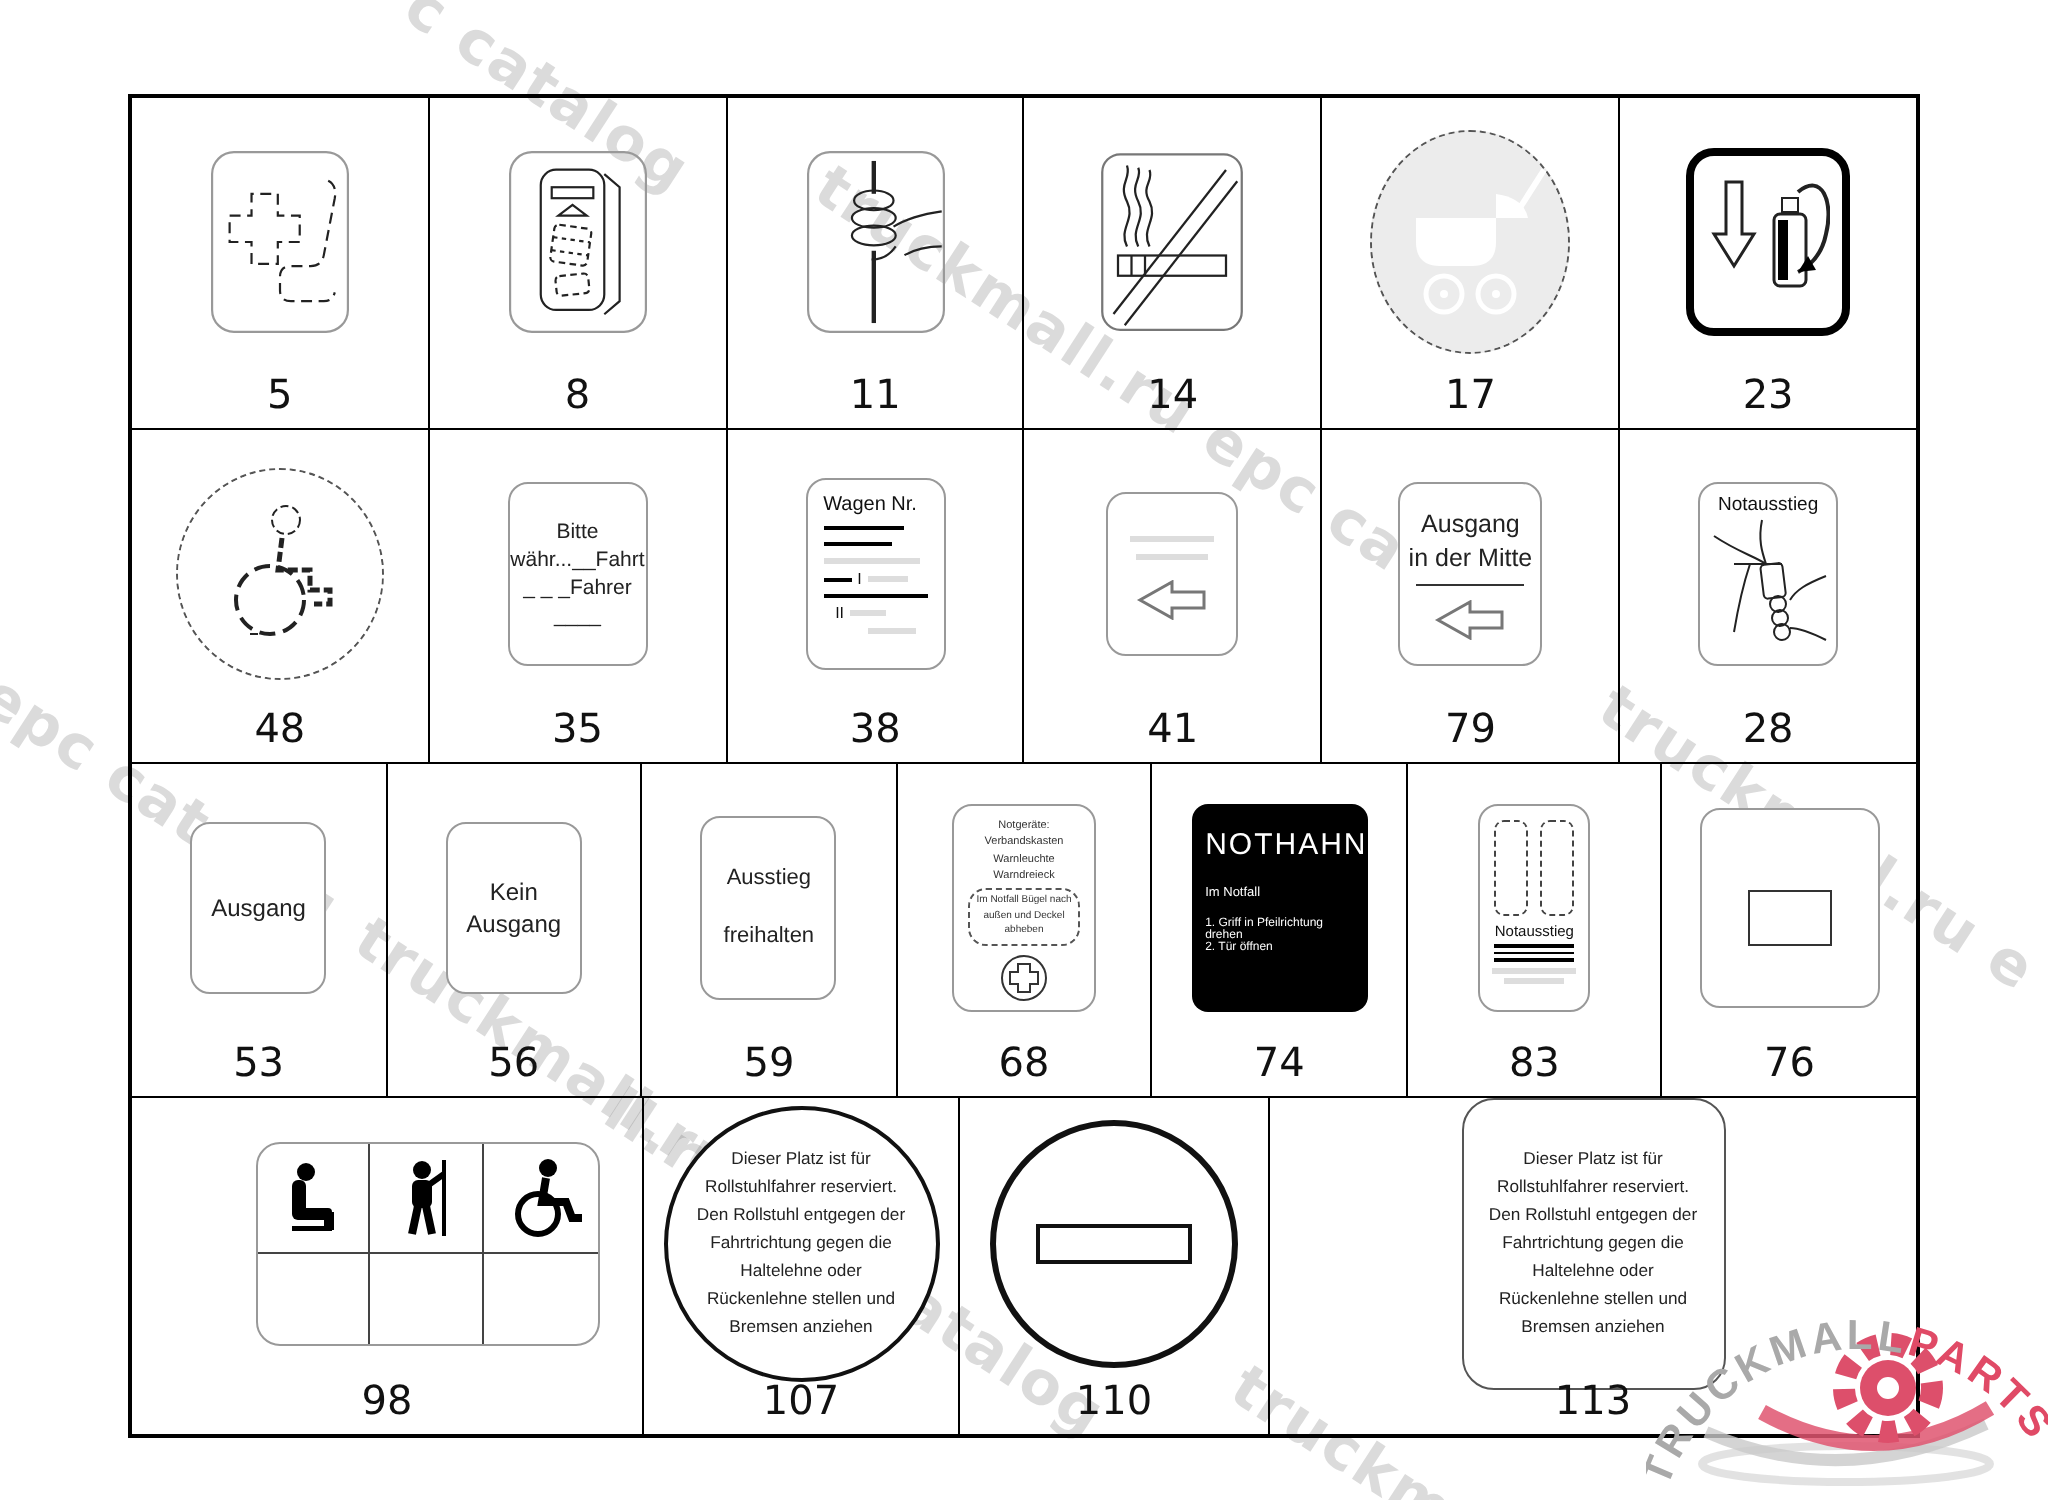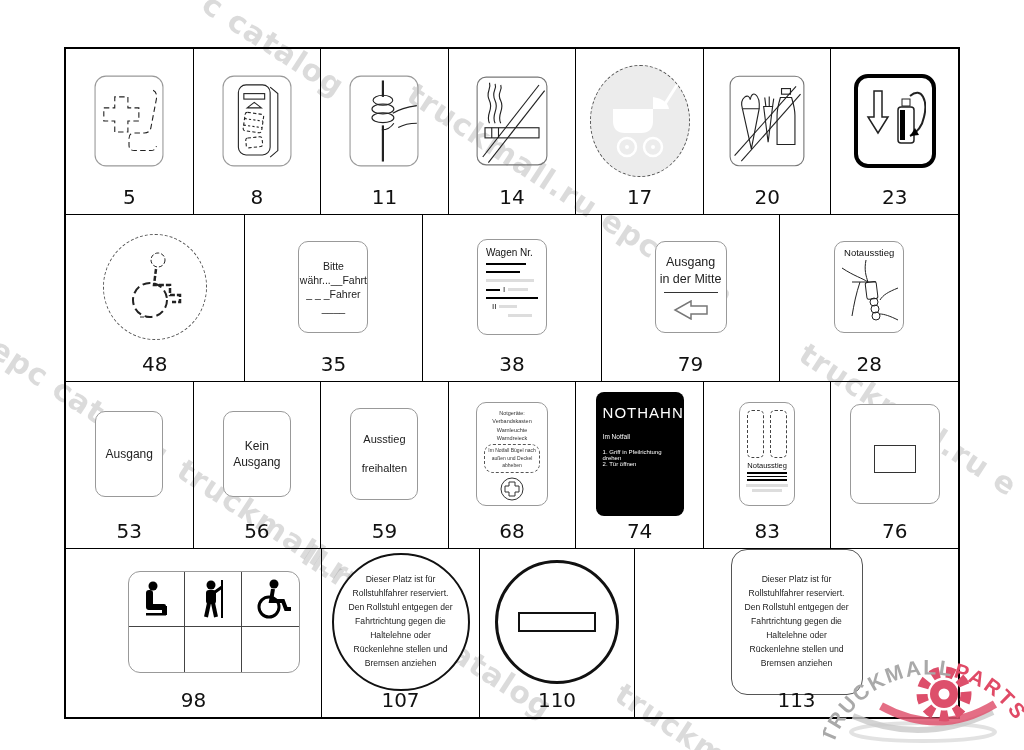--- a/index.html
+++ b/index.html
@@ -28,21 +28,21 @@
   .txt{text-align:center;line-height:1.35;color:#222;}
   .s35{width:70px;height:92px;font-size:10.5px;}
   .s38{width:70px;height:96px;align-items:flex-start;justify-content:flex-start;padding:7px 8px;}
   .s41{width:66px;height:82px;}
   .s44{width:72px;height:92px;font-size:12.5px;}
   .s47{width:70px;height:92px;justify-content:flex-start;padding-top:5px;}
   .s53{width:68px;height:86px;font-size:12px;}
   .s56{width:68px;height:86px;font-size:12px;}
   .s59{width:68px;height:92px;font-size:11px;}
   .s68{width:72px;height:104px;justify-content:flex-start;padding-top:6px;}
-  .s74{width:88px;height:124px;background:#000;color:#fff;border:none;border-radius:8px;
+  .s74{width:88px;height:104px;background:#000;color:#fff;border:none;border-radius:8px;
        justify-content:flex-start;align-items:flex-start;padding:12px 6px 0 7px;}
   .s83{width:56px;height:104px;justify-content:flex-start;padding-top:7px;}
   .s86{width:90px;height:100px;font-size:18px;}
   .s113{width:132px;height:146px;border-radius:16px;border-color:#555;}
   .ln{height:2px;background:#000;margin:3px 0;}
   .ln.g{background:#ddd;height:3px;}
   .w52{width:52px;} .w48{width:48px;} .w40{width:40px;}
   .w34{width:34px;} .w24{width:24px;} .w20{width:20px;} .w18{width:18px;} .w14{width:14px;}
   .s38row{display:flex;align-items:center;gap:3px;font-size:8px;}
   .tiny{font-size:5.5px;line-height:1.5;text-align:center;color:#333;}
@@ -152,36 +152,20 @@
           <line x1="66" y1="34" x2="80" y2="12" stroke="#fff" stroke-width="3"></line>
           <circle cx="30" cy="74" r="9" fill="none" stroke="#fff" stroke-width="2.5"></circle>
           <circle cx="56" cy="74" r="9" fill="none" stroke="#fff" stroke-width="2.5"></circle>
           <circle cx="30" cy="74" r="2" fill="#fff"></circle>
           <circle cx="56" cy="74" r="2" fill="#fff"></circle>
         </svg>
       </div>
       <div class="num">17</div>
     </div>
 
-    <div class="cell">
-      <svg width="76" height="92" viewBox="0 0 68 82">
-        <rect x="1" y="1" width="66" height="80" rx="8" fill="none" stroke="#777"></rect>
-        <path d="M12 30 L20 66 L27 30 Z" fill="none" stroke="#222"></path>
-        <path d="M12 30 C9 20 18 15 19 22 C20 13 28 16 27 30" fill="none" stroke="#222"></path>
-        <path d="M31 28 l4 32 l4 -32 z" fill="none" stroke="#222"></path>
-        <line x1="33" y1="28" x2="32" y2="20" stroke="#222"></line>
-        <line x1="36" y1="28" x2="36" y2="19" stroke="#222"></line>
-        <line x1="39" y1="28" x2="40" y2="21" stroke="#222"></line>
-        <rect x="47" y="12" width="8" height="5" fill="none" stroke="#222"></rect>
-        <path d="M46 20 q-3 10 -3 16 v26 h16 v-26 q0 -6 -3 -16 z" fill="none" stroke="#222"></path>
-        <line x1="5" y1="72" x2="60" y2="10" stroke="#222"></line>
-        <line x1="11" y1="77" x2="64" y2="17" stroke="#222"></line>
-      </svg>
-      <div class="num">20</div>
-    </div>
 
     <div class="cell">
       <div class="s23frame">
         <svg width="62" height="72" viewBox="0 0 62 72">
           <path d="M10 6 v26 h-6 l10 16 10 -16 h-6 V6 z" fill="none" stroke="#222" stroke-width="1.5"></path>
           <rect x="34" y="22" width="16" height="36" rx="3" fill="none" stroke="#222" stroke-width="1.5"></rect>
           <rect x="36" y="25" width="5" height="30" fill="#000"></rect>
           <rect x="38" y="14" width="8" height="7" fill="none" stroke="#222"></rect>
           <path d="M46 11 C58 1 64 16 60 32 C58 42 52 48 46 51" fill="none" stroke="#222" stroke-width="2"></path>
           <path d="M46 51 l9 -1 l-4 -7 z" fill="#000"></path>
@@ -232,20 +216,30 @@
         <div class="ln w52"></div>
         <div class="s38row" style="margin-left:6px;">
           <span>II</span>
           <div class="ln g w18"></div>
         </div>
         <div class="ln g w24" style="margin-left:22px;"></div>
       </div>
       <div class="num">38</div>
     </div>
 
+    <div class="cell">
+      <div class="sign s41">
+        <div class="ln g" style="width:42px;"></div>
+        <div class="ln g" style="width:36px;margin-bottom:10px;"></div>
+        <svg width="36" height="20" viewBox="0 0 36 20">
+          <path d="M34 6 H18 V1 L2 10 L18 19 V14 H34 Z" fill="none" stroke="#777" stroke-width="1.5"></path>
+        </svg>
+      </div>
+      <div class="num">41</div>
+    </div>
 
     <div class="cell">
       <div class="sign s44">
         <div class="txt">
           <div>Ausgang</div>
           <div>in der Mitte</div>
         </div>
         <div class="hr44"></div>
         <svg width="36" height="20" viewBox="0 0 36 20">
           <path d="M34 6 H18 V1 L2 10 L18 19 V14 H34 Z" fill="none" stroke="#777" stroke-width="1.5"></path>

